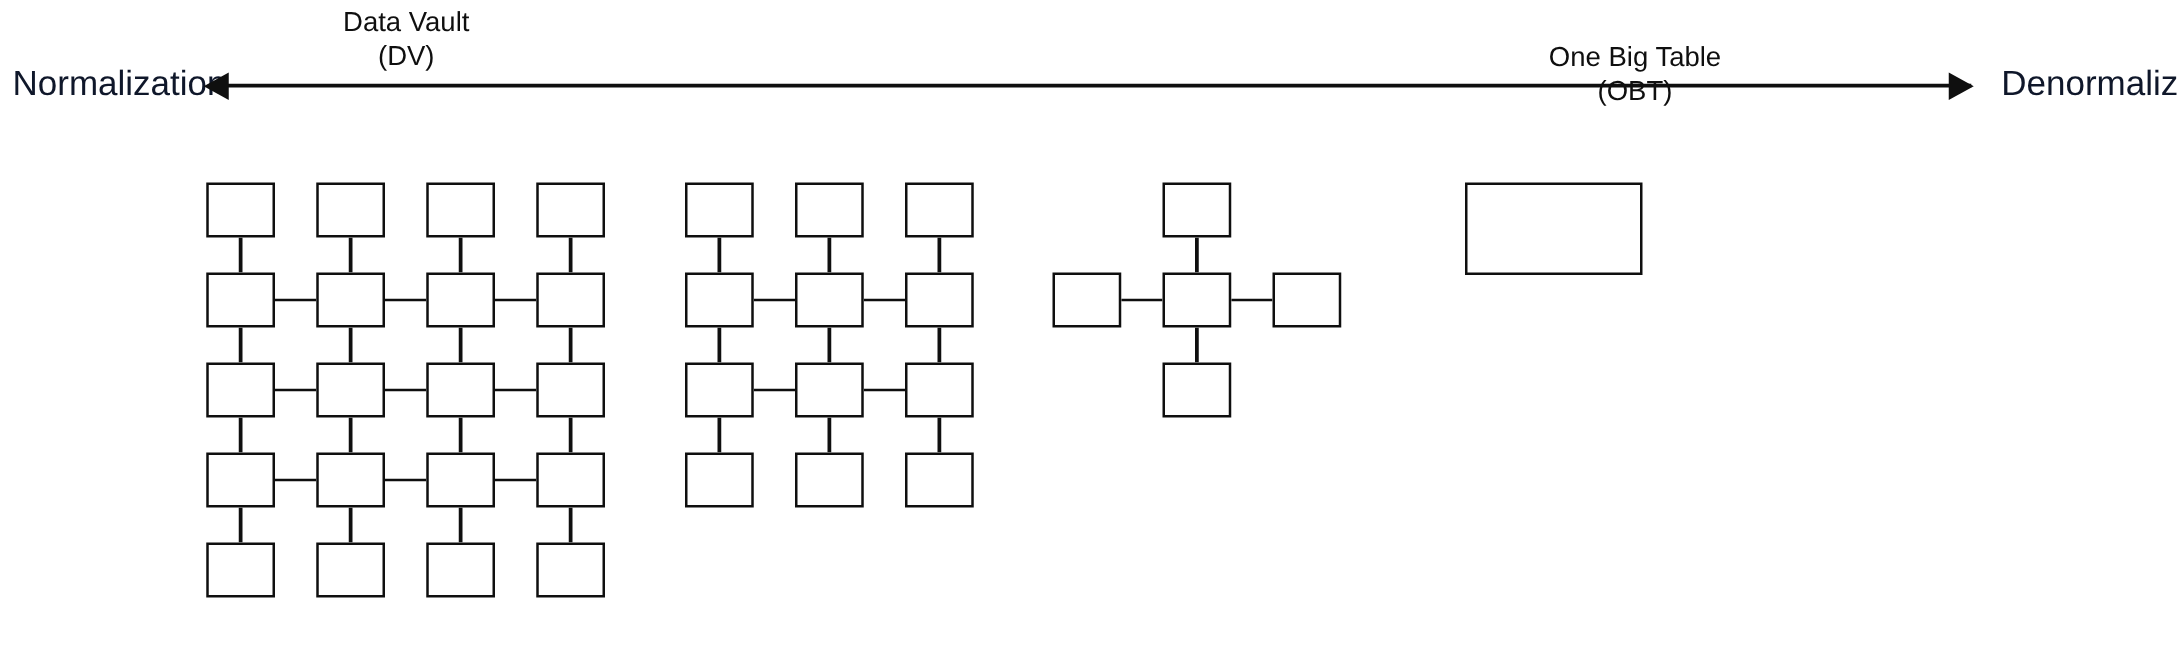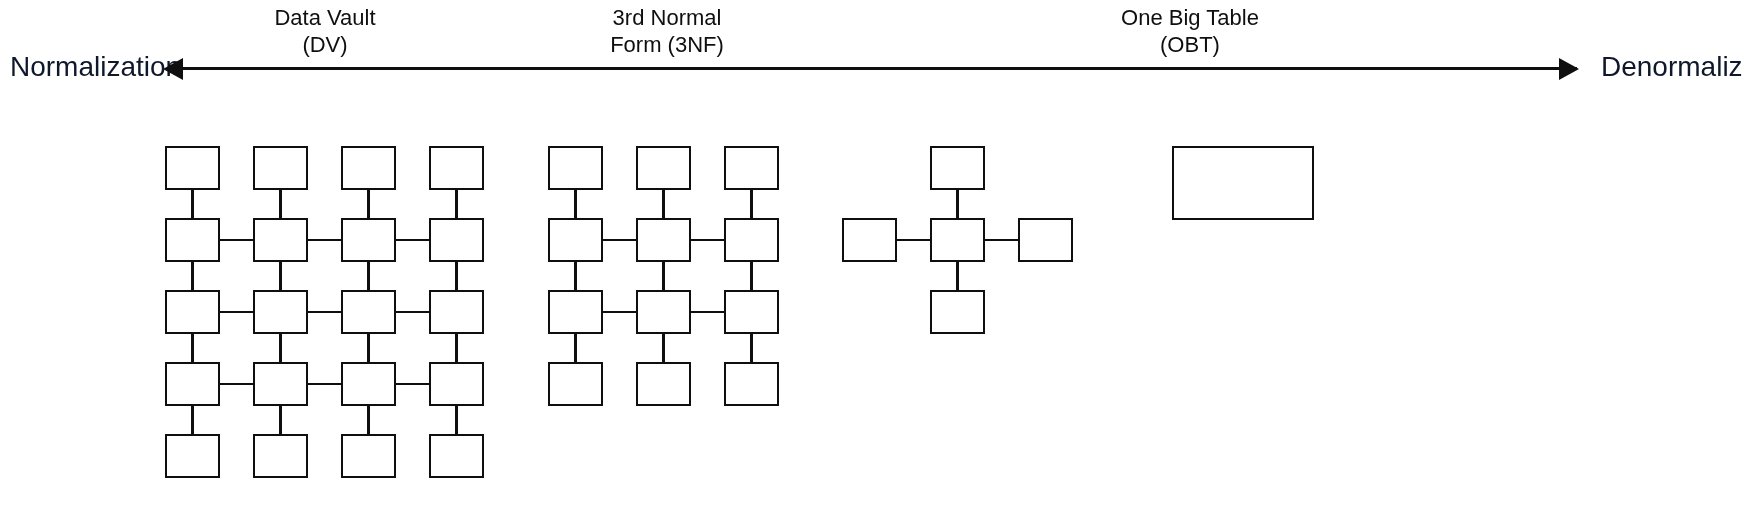--- a/index.html
+++ b/index.html
@@ -29,21 +29,21 @@
     width:260px;
     text-align:center;
     font-size:22px;
     line-height:27px;
     color:#0f0f0f;
     white-space:pre-line;
   }
   #title-dv  { left:195px; }
   #title-3nf { left:537px; }
   #title-dim { left:822px; }
-  #title-obt { left:1060px; }
+  #title-obt { left:1178px;margin-top:28px; }
 
   .axis-line {
     position:absolute;
     left:180px; top:67px;
     width:1397px; height:3px;
     background:#0f0f0f;
   }
   .arrowhead {
     position:absolute;
     width:0; height:0;
@@ -82,22 +82,20 @@
   <div class="axis-label" id="label-normalization">Normalization</div>
 
   <div class="axis-label" id="label-denormalization">Denormalization</div>
 
   <div class="axis-line"></div>
   <div class="arrowhead" id="arrow-left"></div>
   <div class="arrowhead" id="arrow-right"></div>
 
   <div class="col-title" id="title-dv">Data Vault
 (DV)</div>
-  <div class="col-title" id="title-3nf">3rd Normal
-Form (3NF)</div>
   <div class="col-title" id="title-obt">One Big Table
 (OBT)</div>
 
   <div id="group-dv">
       <div class="connector v" style="left: 191.25px; top: 190px; height: 28px;"></div>
       <div class="node-box" style="left: 165px; top: 146px; width: 55px; height: 44px;"></div>
       <div class="connector v" style="left: 279.25px; top: 190px; height: 28px;"></div>
       <div class="node-box" style="left: 253px; top: 146px; width: 55px; height: 44px;"></div>
       <div class="connector v" style="left: 367.25px; top: 190px; height: 28px;"></div>
       <div class="node-box" style="left: 341px; top: 146px; width: 55px; height: 44px;"></div>

